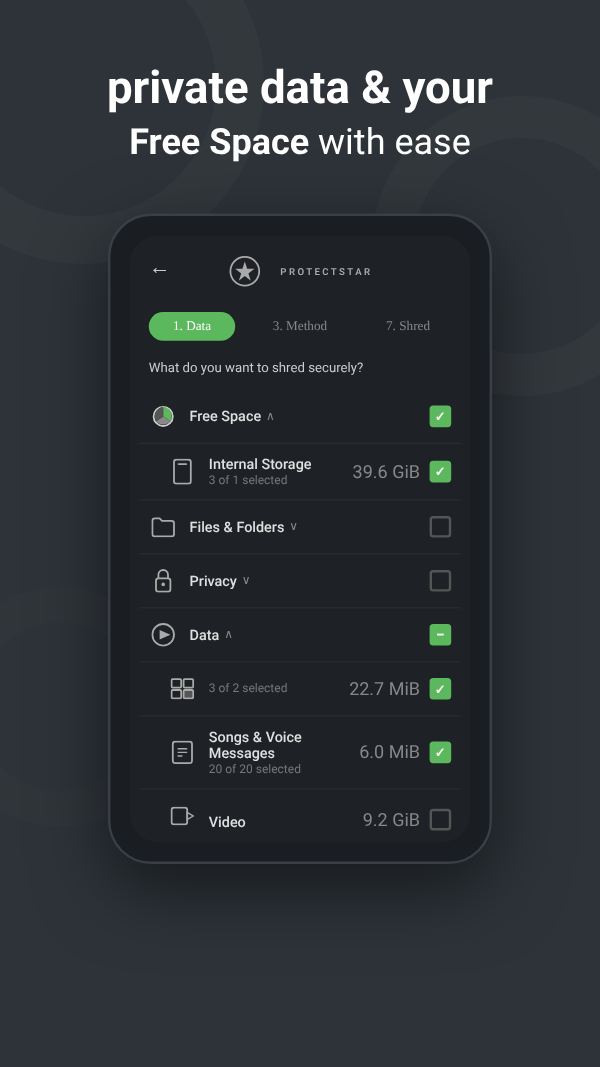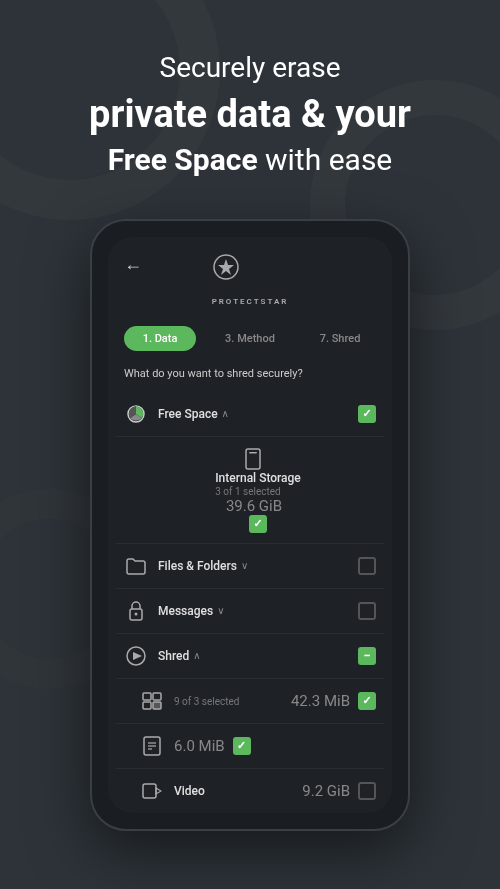--- a/index.html
+++ b/index.html
@@ -113,40 +113,42 @@
     .back-arrow {
       position: absolute;
       left: 16px;
       top: 16px;
       color: #ccc;
       font-size: 18px;
     }
 
     .logo-area {
       display: flex;
-      flex-direction: column;
+      flex-direction: row;
+      align-items: center;
       gap: 16px;
     }
 
     .logo-star {
       width: 28px;
       height: 28px;
     }
 
     .logo-text {
       font-size: 8px;
       color: #aaa;
       letter-spacing: 2px;
       font-weight: 600;
     }
 
     .steps-bar {
       display: flex;
       margin: 12px 16px;
       gap: 18px;
+      font-family: Liberation Serif, serif;
     }
 
     .step {
       flex: 1;
       padding: 6px 8px;
       text-align: center;
       font-size: 11px;
       font-weight: 500;
       border-radius: 4px;
       color: #888;
@@ -252,21 +254,20 @@
 
 <div class="background">
   <div class="bg-pattern">
     <div class="bg-shape1"></div>
     <div class="bg-shape2"></div>
     <div class="bg-shape3"></div>
   </div>
 </div>
 
 <div class="header-text">
-  <div class="header-line1">Securely erase</div>
   <div class="header-line2">
     <span>private data &amp; your</span>
   </div>
   <div class="header-line3">
     <strong>Free Space</strong><span> with ease</span>
   </div>
 </div>
 
 <div class="phone-container">
   <div class="phone">
@@ -312,21 +313,21 @@
             <div class="item-title">
               <span>Free Space</span>
               <span class="chevron">∧</span>
             </div>
           </div>
           <div class="checkbox checked">
             <span class="check-mark">✓</span>
           </div>
         </div>
 
-        <div class="list-item" style="padding-left: 24px; flex-direction: column;">
+        <div class="list-item" style="padding-left: 24px;">
           <div class="item-icon">
             <svg width="18" height="22" viewBox="0 0 18 22">
               <rect x="2" y="1" width="14" height="20" rx="2" stroke="#aaa" stroke-width="1.5" fill="none"></rect>
               <rect x="5" y="4" width="8" height="1.5" rx="1" fill="#aaa"></rect>
             </svg>
           </div>
           <div class="item-content">
             <div class="item-title">
               <span>Internal Storage</span>
             </div>
@@ -356,79 +357,85 @@
         <div class="list-item">
           <div class="item-icon">
             <svg width="16" height="20" viewBox="0 0 16 20">
               <rect x="2" y="8" width="12" height="11" rx="2" stroke="#aaa" stroke-width="1.5" fill="none"></rect>
               <path d="M4 8 L4 5 A4 4 0 0 1 12 5 L12 8" stroke="#aaa" stroke-width="1.5" fill="none"></path>
               <circle cx="8" cy="13" r="1.5" fill="#aaa"></circle>
             </svg>
           </div>
           <div class="item-content">
             <div class="item-title">
-              <span>Messages</span>
+              <span>Privacy</span>
               <span class="chevron">∨</span>
             </div>
           </div>
           <div class="checkbox"></div>
         </div>
 
         <div class="list-item">
           <div class="item-icon">
             <svg width="20" height="20" viewBox="0 0 20 20">
               <circle cx="10" cy="10" r="9" stroke="#aaa" stroke-width="1.5" fill="none"></circle>
               <polygon points="7,6 16,10 7,14" fill="#aaa"></polygon>
             </svg>
           </div>
           <div class="item-content">
             <div class="item-title">
-              <span>Shred</span>
+              <span>Data</span>
               <span class="chevron">∧</span>
             </div>
           </div>
           <div class="checkbox minus">
             <span class="check-mark" style="font-size:13px;font-weight:bold;">−</span>
           </div>
         </div>
 
         <div class="list-item" style="padding-left: 24px;">
           <div class="item-icon">
             <svg width="20" height="18" viewBox="0 0 20 18">
               <rect x="1" y="1" width="8" height="7" rx="1" stroke="#aaa" stroke-width="1.5" fill="none"></rect>
               <rect x="11" y="1" width="8" height="7" rx="1" stroke="#aaa" stroke-width="1.5" fill="none"></rect>
               <rect x="1" y="10" width="8" height="7" rx="1" stroke="#aaa" stroke-width="1.5" fill="none"></rect>
               <rect x="11" y="10" width="8" height="7" rx="1" stroke="#aaa" stroke-width="1.5" fill="#555"></rect>
             </svg>
           </div>
           <div class="item-content">
-            <div class="item-subtitle">9 of 3 selected</div>
-          </div>
-          <span class="item-size">42.3 MiB</span>
+            <div class="item-subtitle">3 of 2 selected</div>
+          </div>
+          <span class="item-size">22.7 MiB</span>
           <div class="checkbox checked">
             <span class="check-mark">✓</span>
           </div>
         </div>
 
         <div class="list-item" style="padding-left: 24px;">
           <div class="item-icon">
             <svg width="20" height="20" viewBox="0 0 20 20">
               <rect x="2" y="1" width="16" height="18" rx="2" stroke="#aaa" stroke-width="1.5" fill="none"></rect>
               <line x1="6" y1="7" x2="14" y2="7" stroke="#aaa" stroke-width="1.2"></line>
               <line x1="6" y1="10" x2="14" y2="10" stroke="#aaa" stroke-width="1.2"></line>
               <line x1="6" y1="13" x2="10" y2="13" stroke="#aaa" stroke-width="1.2"></line>
             </svg>
           </div>
+          <div class="item-content">
+            <div class="item-title">
+              <span>Songs &amp; Voice Messages</span>
+            </div>
+            <div class="item-subtitle">20 of 20 selected</div>
+          </div>
           <span class="item-size">6.0 MiB</span>
           <div class="checkbox checked">
             <span class="check-mark">✓</span>
           </div>
         </div>
 
-        <div class="list-item" style="padding-left: 24px;">
+        <div class="list-item" style="padding-left: 24px; align-items: flex-end;">
           <div class="item-icon">
             <svg width="20" height="16" viewBox="0 0 20 16">
               <rect x="1" y="1" width="13" height="14" rx="2" stroke="#aaa" stroke-width="1.5" fill="none"></rect>
               <polygon points="14,5 19,8 14,11" stroke="#aaa" stroke-width="1.2" fill="none"></polygon>
             </svg>
           </div>
           <div class="item-content">
             <div class="item-title">
               <span>Video</span>
             </div>

